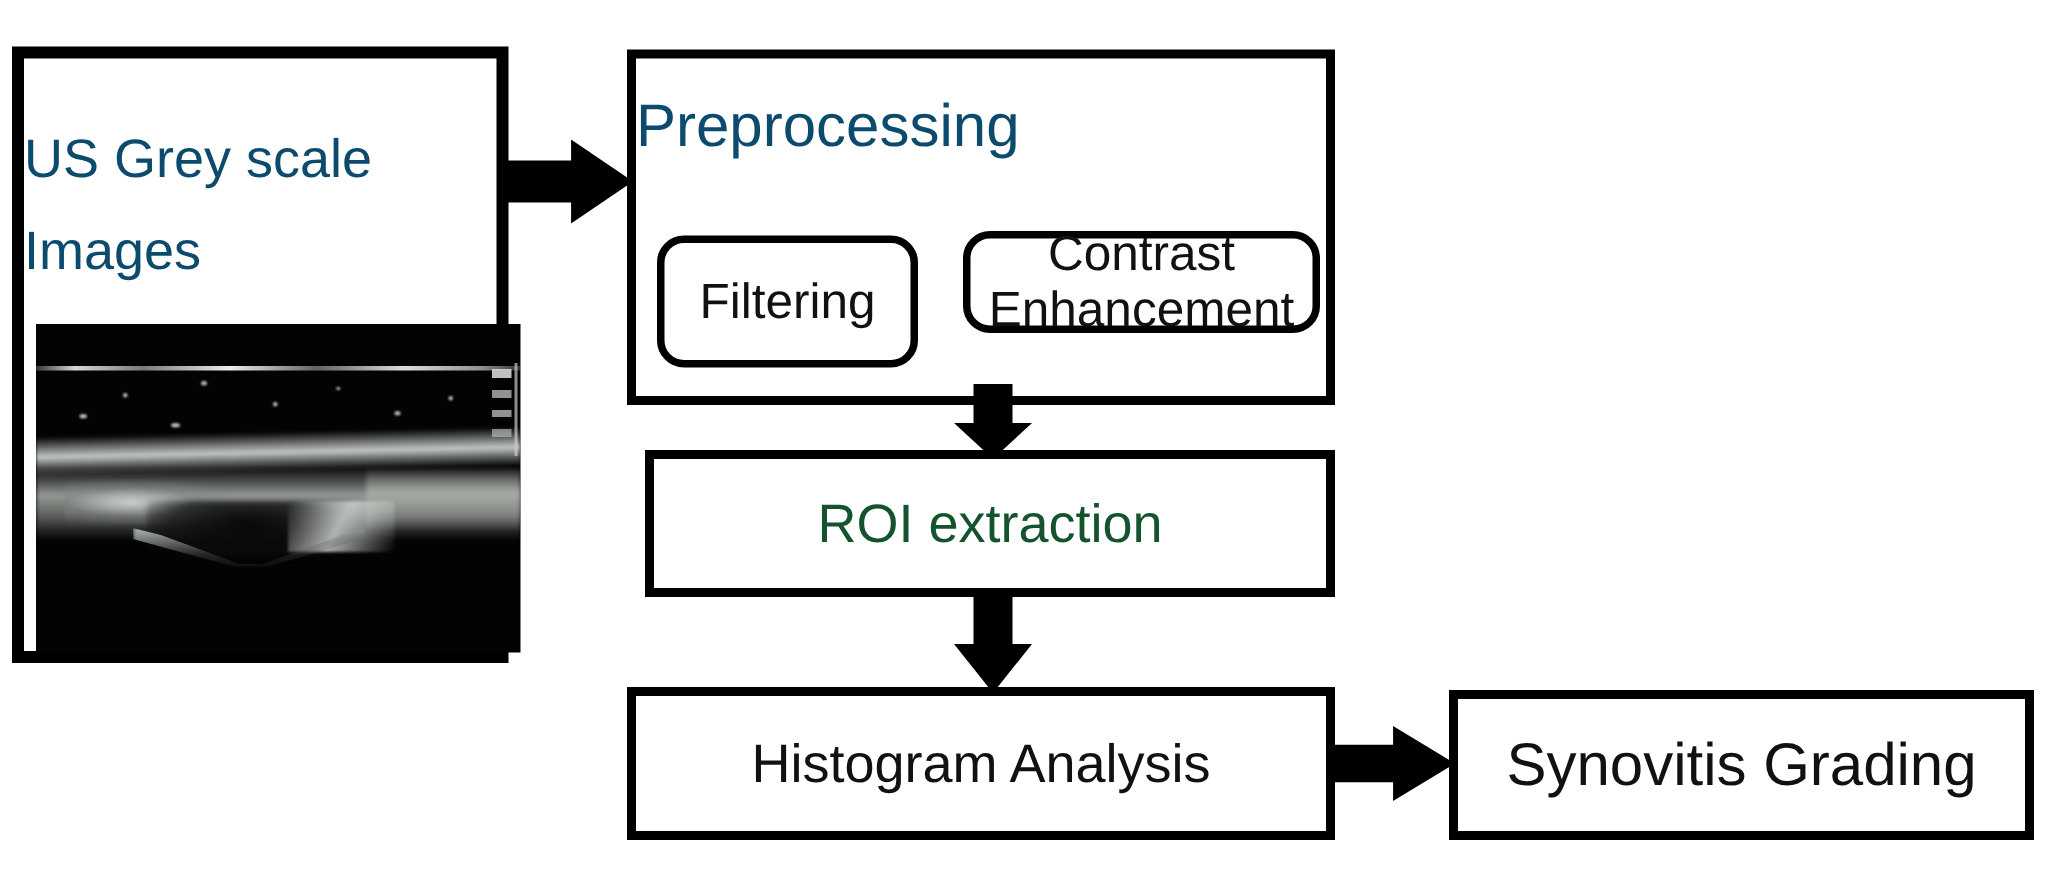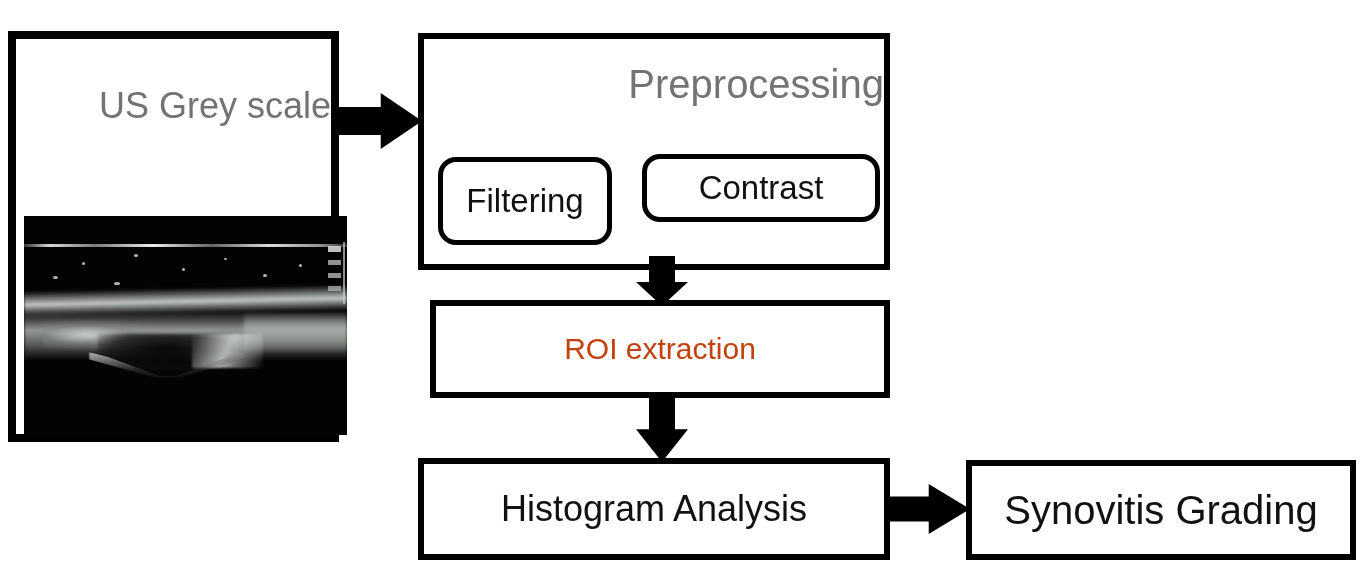--- a/index.html
+++ b/index.html
@@ -24,24 +24,24 @@
   .box {
     position: absolute;
     box-sizing: border-box;
     background: #ffffff;
     border: 7px solid #000000;
   }
   .box-label {
     position: absolute;
     left: 0;
     width: 100%;
-    text-align: right;
+    text-align: left;
     font-size: 37px;
     line-height: 1.15;
-    color: #737373;
+    color: #0c4a6e;
     white-space: nowrap;
   }
 
   
   #us-box {
     left: 8px;
     top: 31px;
     width: 331px;
     height: 411px;
     border-width: 8px;
@@ -180,21 +180,21 @@
   #roi-box {
     left: 430px;
     top: 300px;
     width: 460px;
     height: 98px;
     border-width: 6px;
     display: flex;
     align-items: center;
     justify-content: center;
   }
-  #roi-box .box-text { font-size: 30px; color: #c2410c; }
+  #roi-box .box-text { font-size: 36px; color: #14532d; }
 
   
   #hist-box {
     left: 418px;
     top: 458px;
     width: 472px;
     height: 102px;
     border-width: 6px;
     display: flex;
     align-items: center;
@@ -240,20 +240,21 @@
   }
 </style>
 </head>
 <body>
 
 <div id="canvas">
 
   <div class="box" id="us-box">
     <div class="box-label" id="us-title">
       <span>US Grey scale</span>
+      <span class="line2">Images</span>
     </div>
 
     <div id="us-image">
       <div class="us-layer" id="us-top-line"></div>
       <div class="us-layer" id="us-band-a"></div>
       <div class="us-layer" id="us-band-b"></div>
       <div class="us-layer" id="us-right-bright"></div>
       <div class="us-layer" id="us-speckle-1"></div>
       <div class="us-layer" id="us-dark-lens"></div>
       <div class="us-layer" id="us-streak"></div>
@@ -276,20 +277,21 @@
   <div class="box" id="preproc-box">
     <div class="box-label" id="preproc-title">Preprocessing</div>
 
     <div class="round-box" id="filtering-box">
       <span class="round-label">Filtering</span>
     </div>
 
     <div class="round-box" id="contrast-box">
       <span class="round-label">
         <span>Contrast</span><br>
+        <span>Enhancement</span>
       </span>
     </div>
   </div>
 
   <div class="arrow arrow-down" id="arrow-preproc-to-roi"></div>
 
   <div class="box" id="roi-box">
     <span class="box-text">ROI extraction</span>
   </div>
 

